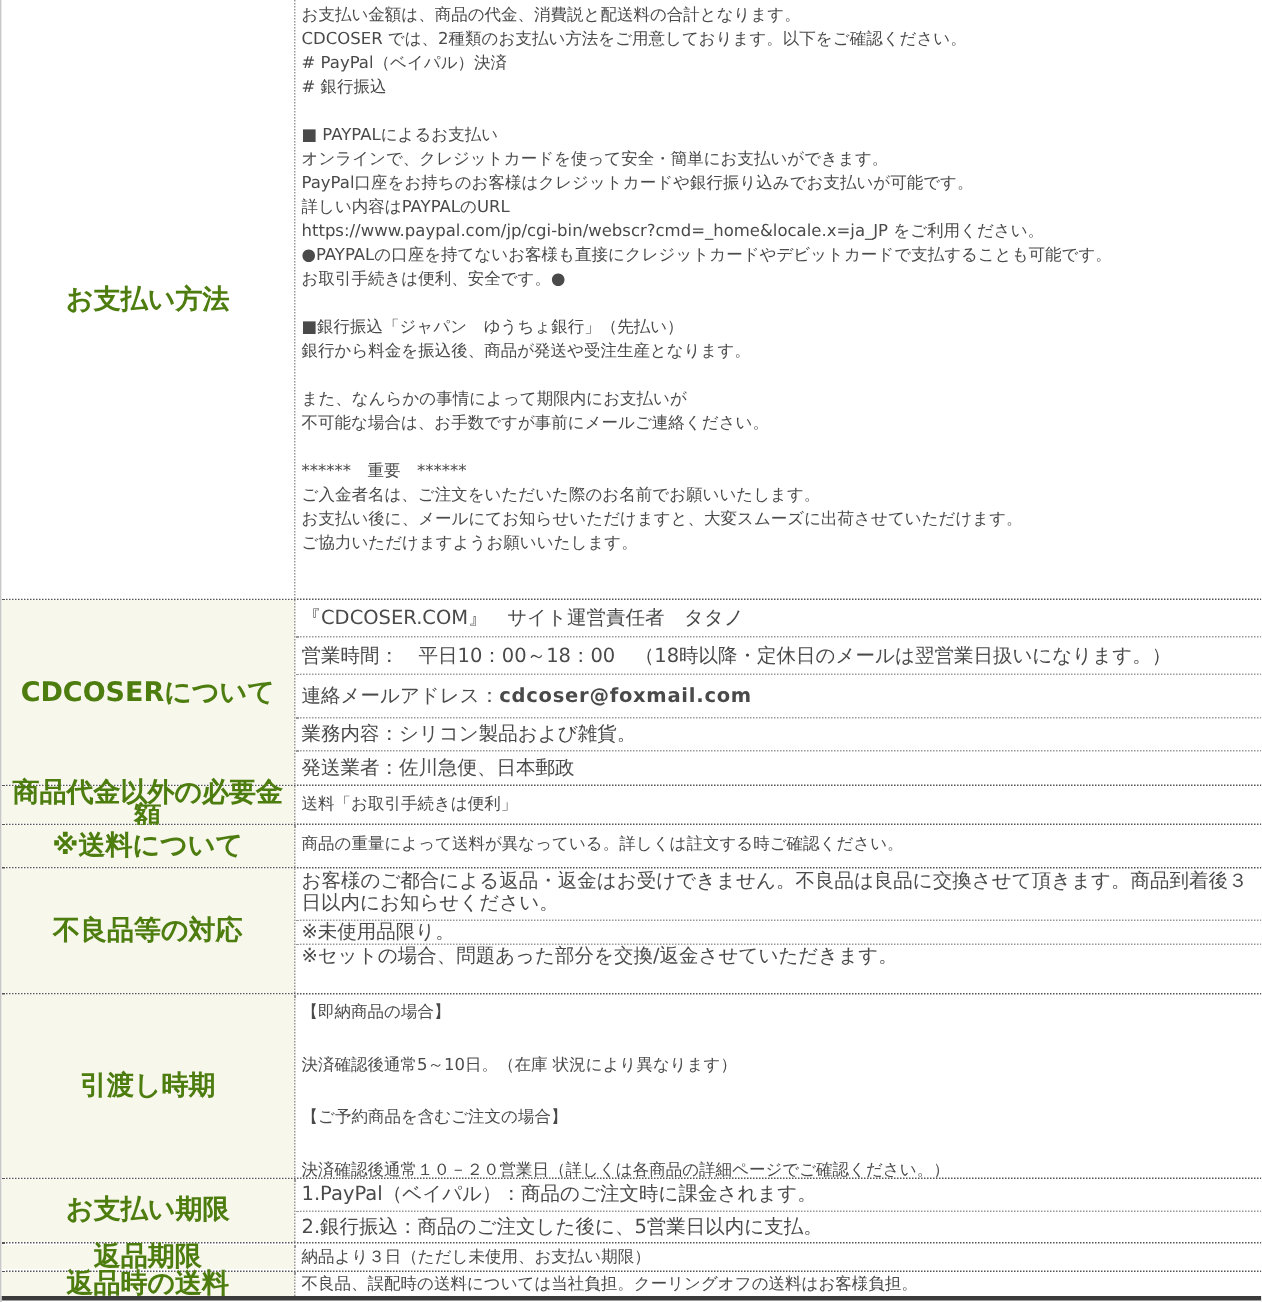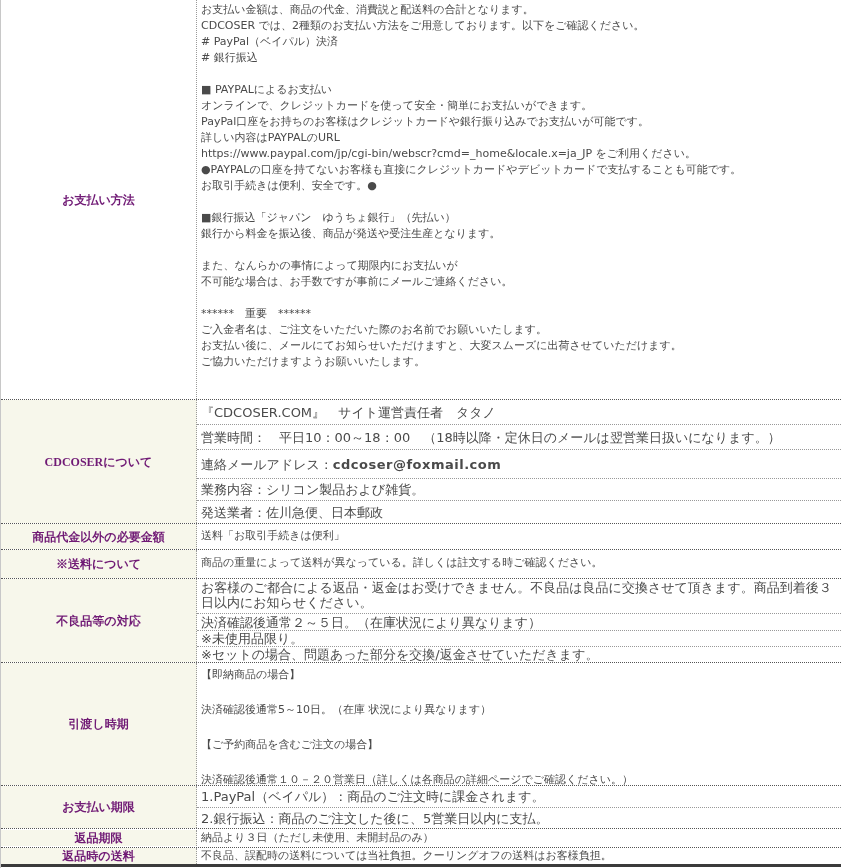--- a/index.html
+++ b/index.html
@@ -27,25 +27,24 @@
   .hcell {
     flex: 0 0 196px;
     width: 196px;
     box-sizing: border-box;
     border-right: 1px dotted #999;
     background: #f7f7eb;
     display: flex;
     align-items: center;
     justify-content: center;
     font-weight: bold;
-    font-size: 12px;
-    color: #701a75;
+    font-size: 18px;
+    color: #4d7c0f;
     text-align: center;
     line-height: 16px;
-    font-family: Liberation Serif, serif;
   }
   .hcell.white { background: #ffffff; }
   .ccell {
     flex: 1 1 auto;
     box-sizing: border-box;
     font-size: 11px;
     line-height: 16px;
     padding: 2px 4px;
     white-space: pre-wrap;
     overflow: hidden;
@@ -149,21 +148,20 @@
 
   <div class="row r4 smallrow">
     <div class="hcell">※送料について</div>
     <div class="ccell">商品の重量によって送料が異なっている。詳しくは註文する時ご確認ください。</div>
   </div>
 
   <div class="row r5">
     <div class="hcell">不良品等の対応</div>
     <div class="stack">
       <div class="sub s0">お客様のご都合による返品・返金はお受けできません。不良品は良品に交換させて頂きます。商品到着後３日以内にお知らせください。</div>
-      <div class="sub s1">決済確認後通常２～５日。（在庫状況により異なります）</div>
       <div class="sub s2">※未使用品限り。</div>
       <div class="sub s3">※セットの場合、問題あった部分を交換/返金させていただきます。</div>
     </div>
   </div>
 
   <div class="row r6">
     <div class="hcell">引渡し時期</div>
     <div class="ccell">【即納商品の場合】
 
 決済確認後通常5～10日。（在庫 状況により異なります）
@@ -176,21 +174,21 @@
   <div class="row r7">
     <div class="hcell">お支払い期限</div>
     <div class="stack">
       <div class="sub s0">1.PayPal（ベイパル）：商品のご注文時に課金されます。</div>
       <div class="sub s1">2.銀行振込：商品のご注文した後に、5営業日以内に支払。</div>
     </div>
   </div>
 
   <div class="row r8 smallrow">
     <div class="hcell">返品期限</div>
-    <div class="ccell">納品より３日（ただし未使用、未開封品のみ）</div>
+    <div class="ccell">納品より３日（ただし未使用、お支払い期限）</div>
   </div>
 
   <div class="row r9 smallrow">
     <div class="hcell">返品時の送料</div>
     <div class="ccell">不良品、誤配時の送料については当社負担。クーリングオフの送料はお客様負担。</div>
   </div>
 
   <div class="footer-bar"></div>
 
 </div>

